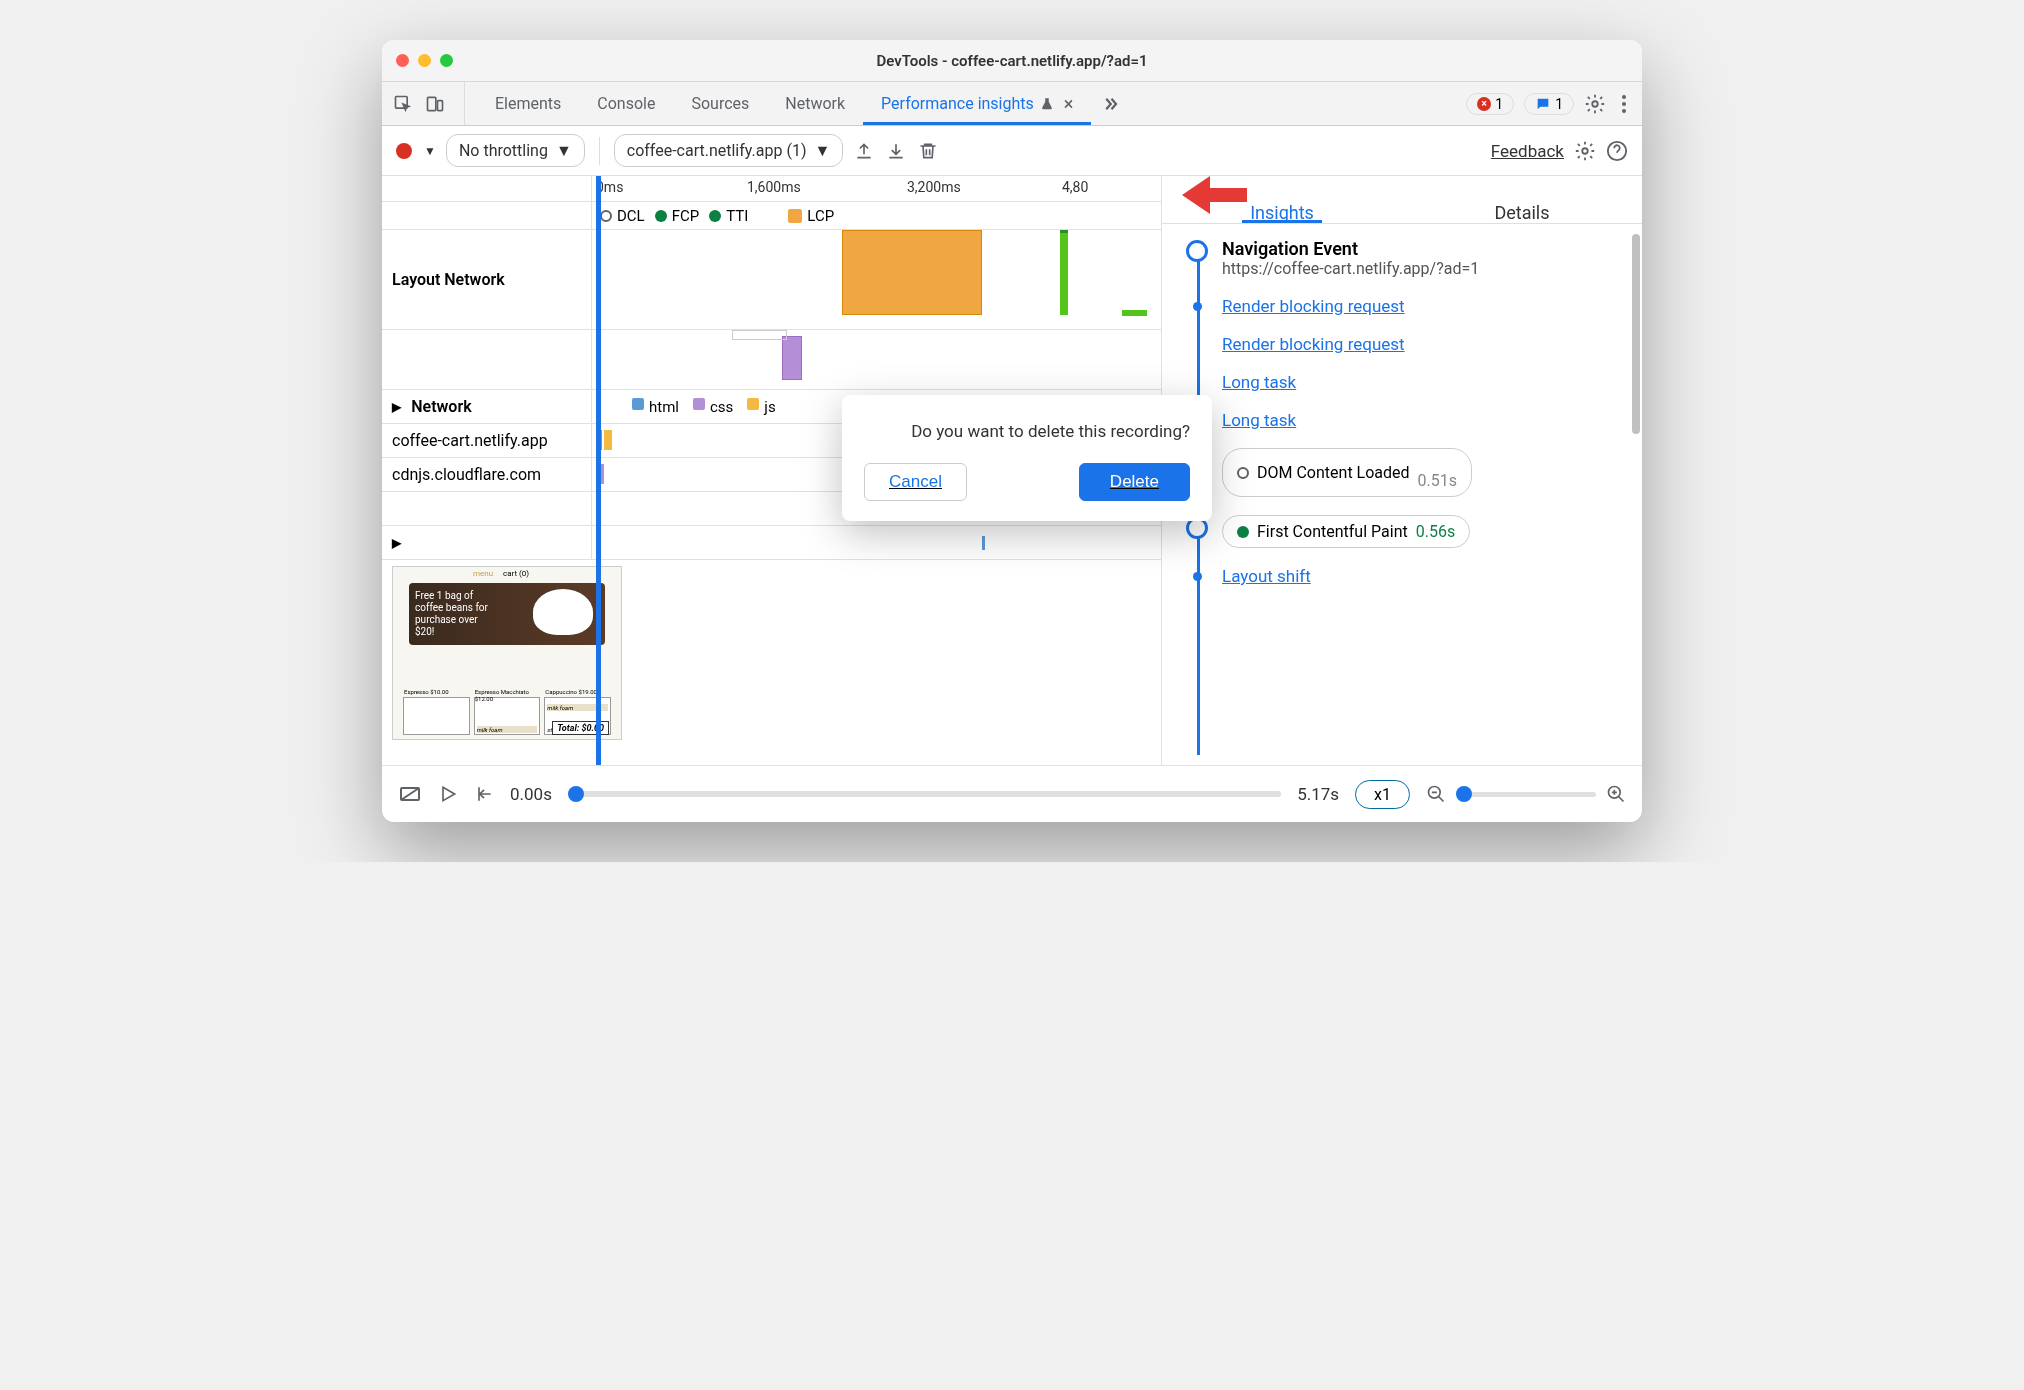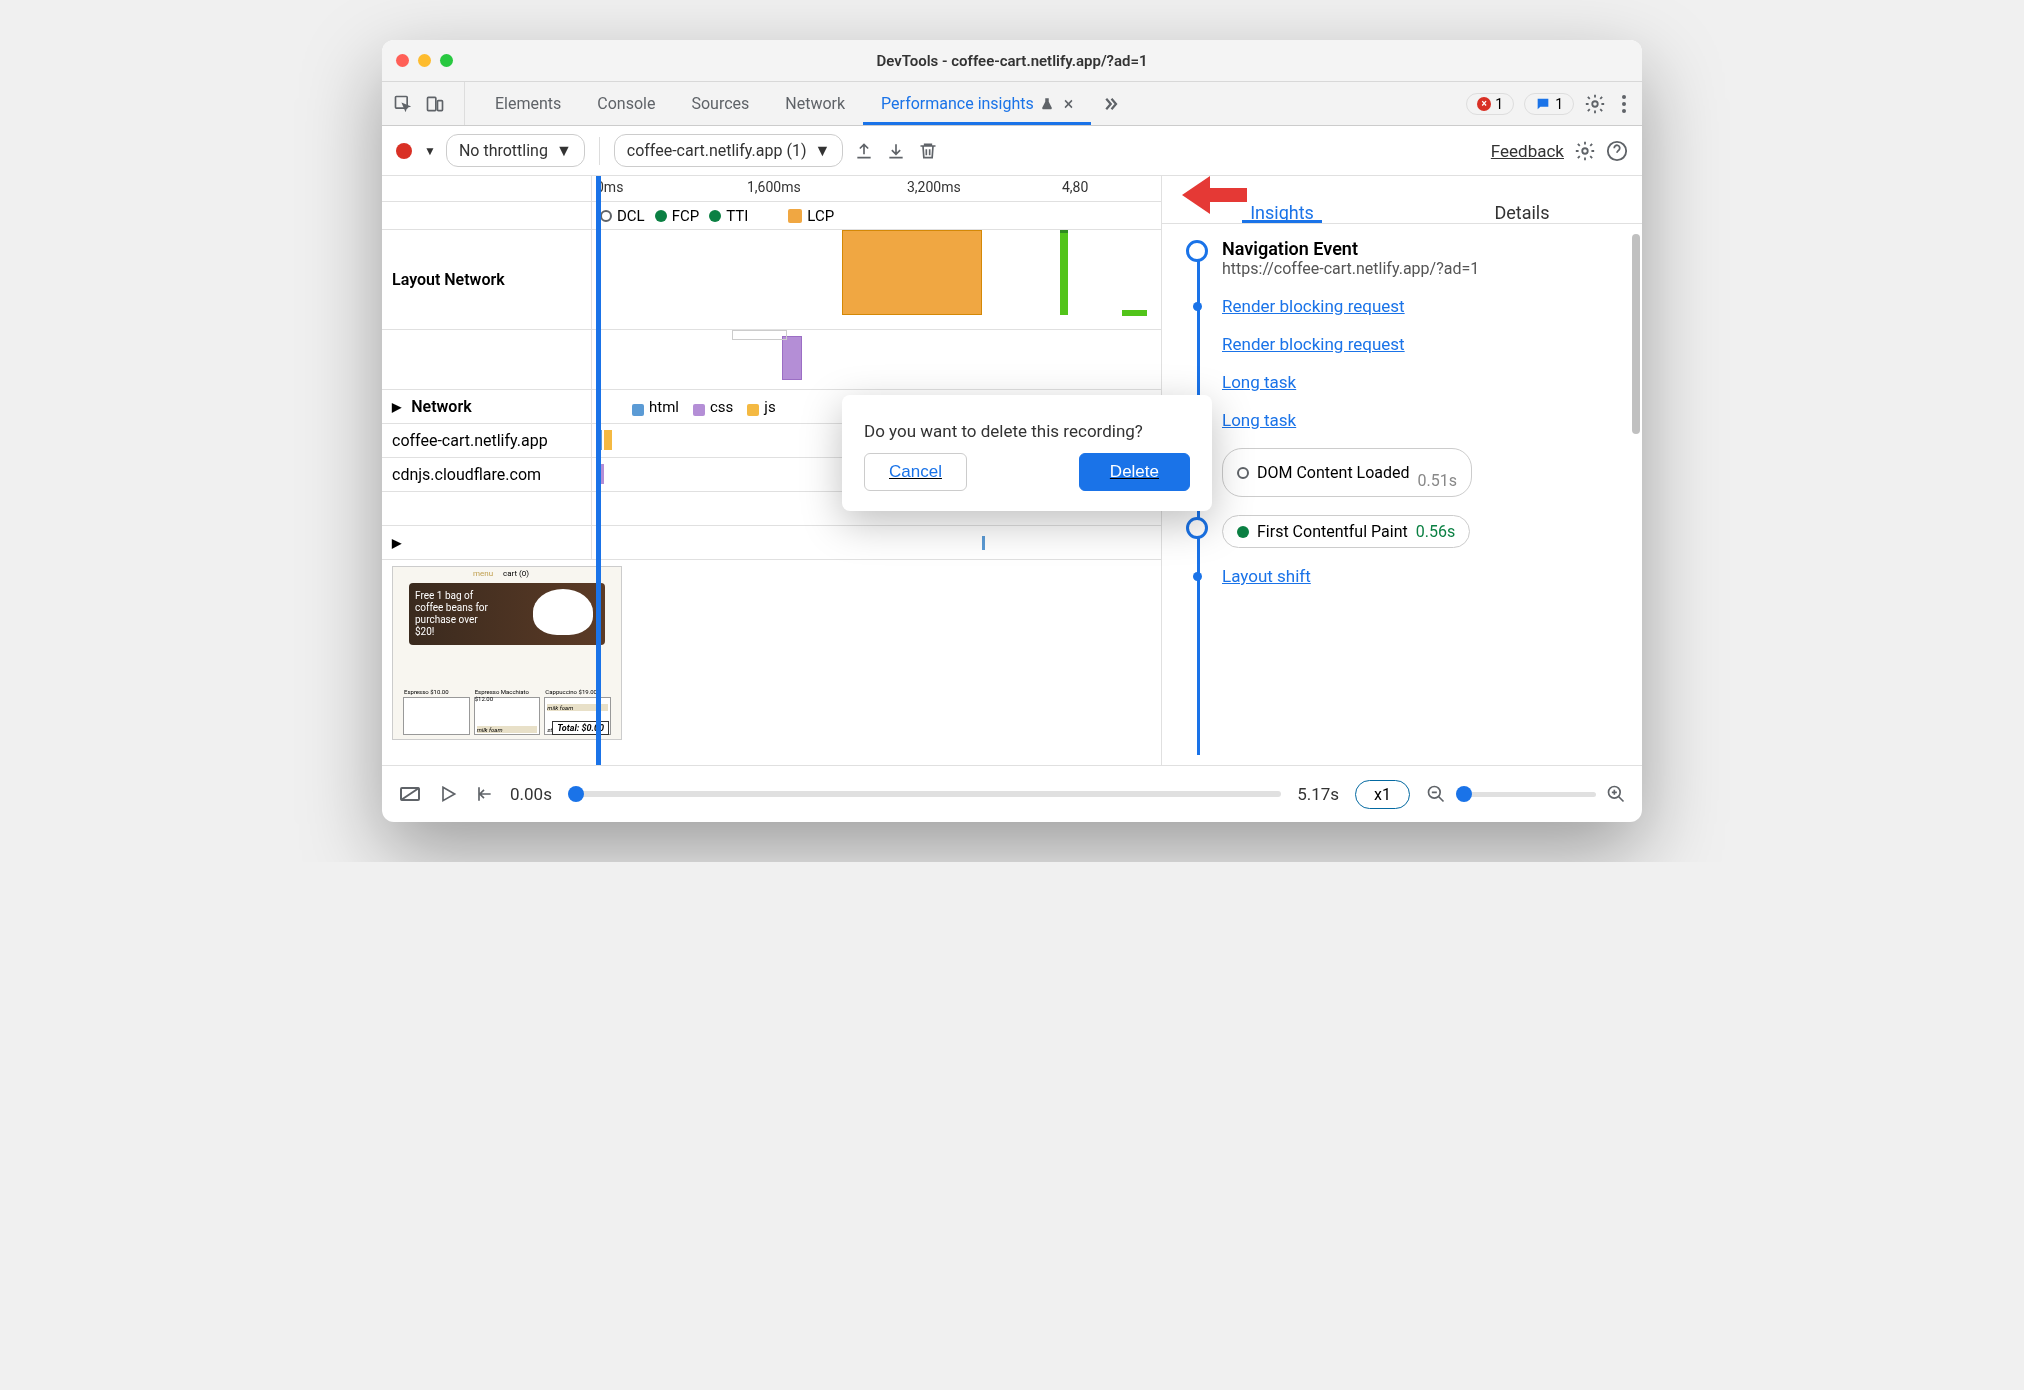--- a/index.html
+++ b/index.html
@@ -105,21 +105,21 @@
 .row { display:flex; border-bottom:1px solid #e0e0e0; position:relative;}
 .row-label { width:210px; border-right:1px solid #e0e0e0; padding:8px 10px; font-size:16px; font-weight:600; display:flex; align-items:center;}
 .row-body { flex:1; position:relative;}
 .layout-shifts-row { height:100px;}
 .layout-shifts-row .block1 { position:absolute; left:250px; top:0; width:140px; height:85px; background:#f0a742; border:1px solid #d48806;}
 .layout-shifts-row .spike { position:absolute; left:468px; top:0; width:8px; height:85px; background:#52c41a; border-top:3px solid #2e8b1f;}
 .layout-shifts-row .spike2 { position:absolute; left:530px; top:80px; width:25px; height:6px; background:#52c41a;}
 .network-filter-row { height:34px;}
 .network-filter-row .row-label { font-size:16px; gap:6px;}
 .net-filters { display:flex; align-items:center; gap:14px; padding-left:40px;}
-.nf { display:flex; align-items:flex-end; gap:5px; font-size:15px;}
+.nf { display:flex; align-items:flex-start; gap:5px; font-size:15px;}
 .nf-sq { width:12px; height:12px; border-radius:2px;}
 .domain-row { height:34px;}
 .domain-row .row-label { font-weight:400; font-size:16px;}
 .domain-row .bar { position:absolute; top:6px; height:20px;}
 .screenshot-row { height:150px; padding:6px 10px;}
 .screenshot-row .thumb { width:230px; height:174px; border:1px solid #ccc; background:#f8f6f0; position:relative; overflow:hidden;padding-left:24px;}
 .thumb-banner { position:absolute; top:16px; left:16px; right:16px; height:62px; background:linear-gradient(to right,#3a2a1e,#5c3b26); border-radius:4px; display:flex; align-items:center; padding:6px;}
 .thumb-banner-text { color:#fff; font-size:10px; line-height:1.2; max-width:80px;}
 .thumb-cup { position:absolute; right:12px; top:6px; width:60px; height:46px; background:#fff; border-radius:50% 50% 40% 40%;}
 .thumb-products { position:absolute; bottom:4px; left:10px; right:10px; display:flex; gap:4px;}
@@ -156,21 +156,21 @@
 .speed-pill { border:1px solid #0369a1; border-radius:18px; padding:4px 18px; font-size:16px; cursor:pointer;}
 .zoom-ctrl { display:flex; align-items:center; gap:10px;}
 .zoom-slider { width:140px; height:5px; background:#e0e0e0; border-radius:3px; position:relative;}
 .zoom-thumb { position:absolute; left:0; top:-6px; width:16px; height:16px; background:#1a73e8; border-radius:50%;}
 
 .dialog {
   position:absolute; left:460px; top:355px; width:370px;
   background:#fff; border-radius:8px; box-shadow:0 12px 40px rgba(0,0,0,0.25);
   padding:26px 22px 20px; z-index:50;
 }
-.dialog-msg { font-size:17px; text-align:left; color:#333; margin-bottom:12px;}
+.dialog-msg { font-size:17px; text-align:right; color:#333; margin-bottom:22px;}
 .dialog-btns { display:flex; justify-content:space-between; gap:14px;text-decoration:underline;}
 .btn { flex:0 0 auto; padding:8px 24px; border-radius:6px; font-size:17px; cursor:pointer; border:1px solid #ccc; background:#fff;}
 .btn-cancel { color:#1a73e8;}
 .btn-delete { background:#1a73e8; color:#fff; border-color:#1a73e8; padding:8px 30px;}
 
 .arrow-svg { position:absolute; left:800px; top:130px; z-index:60;}
 svg { display:block; }
 </style>
 </head>
 <body>

